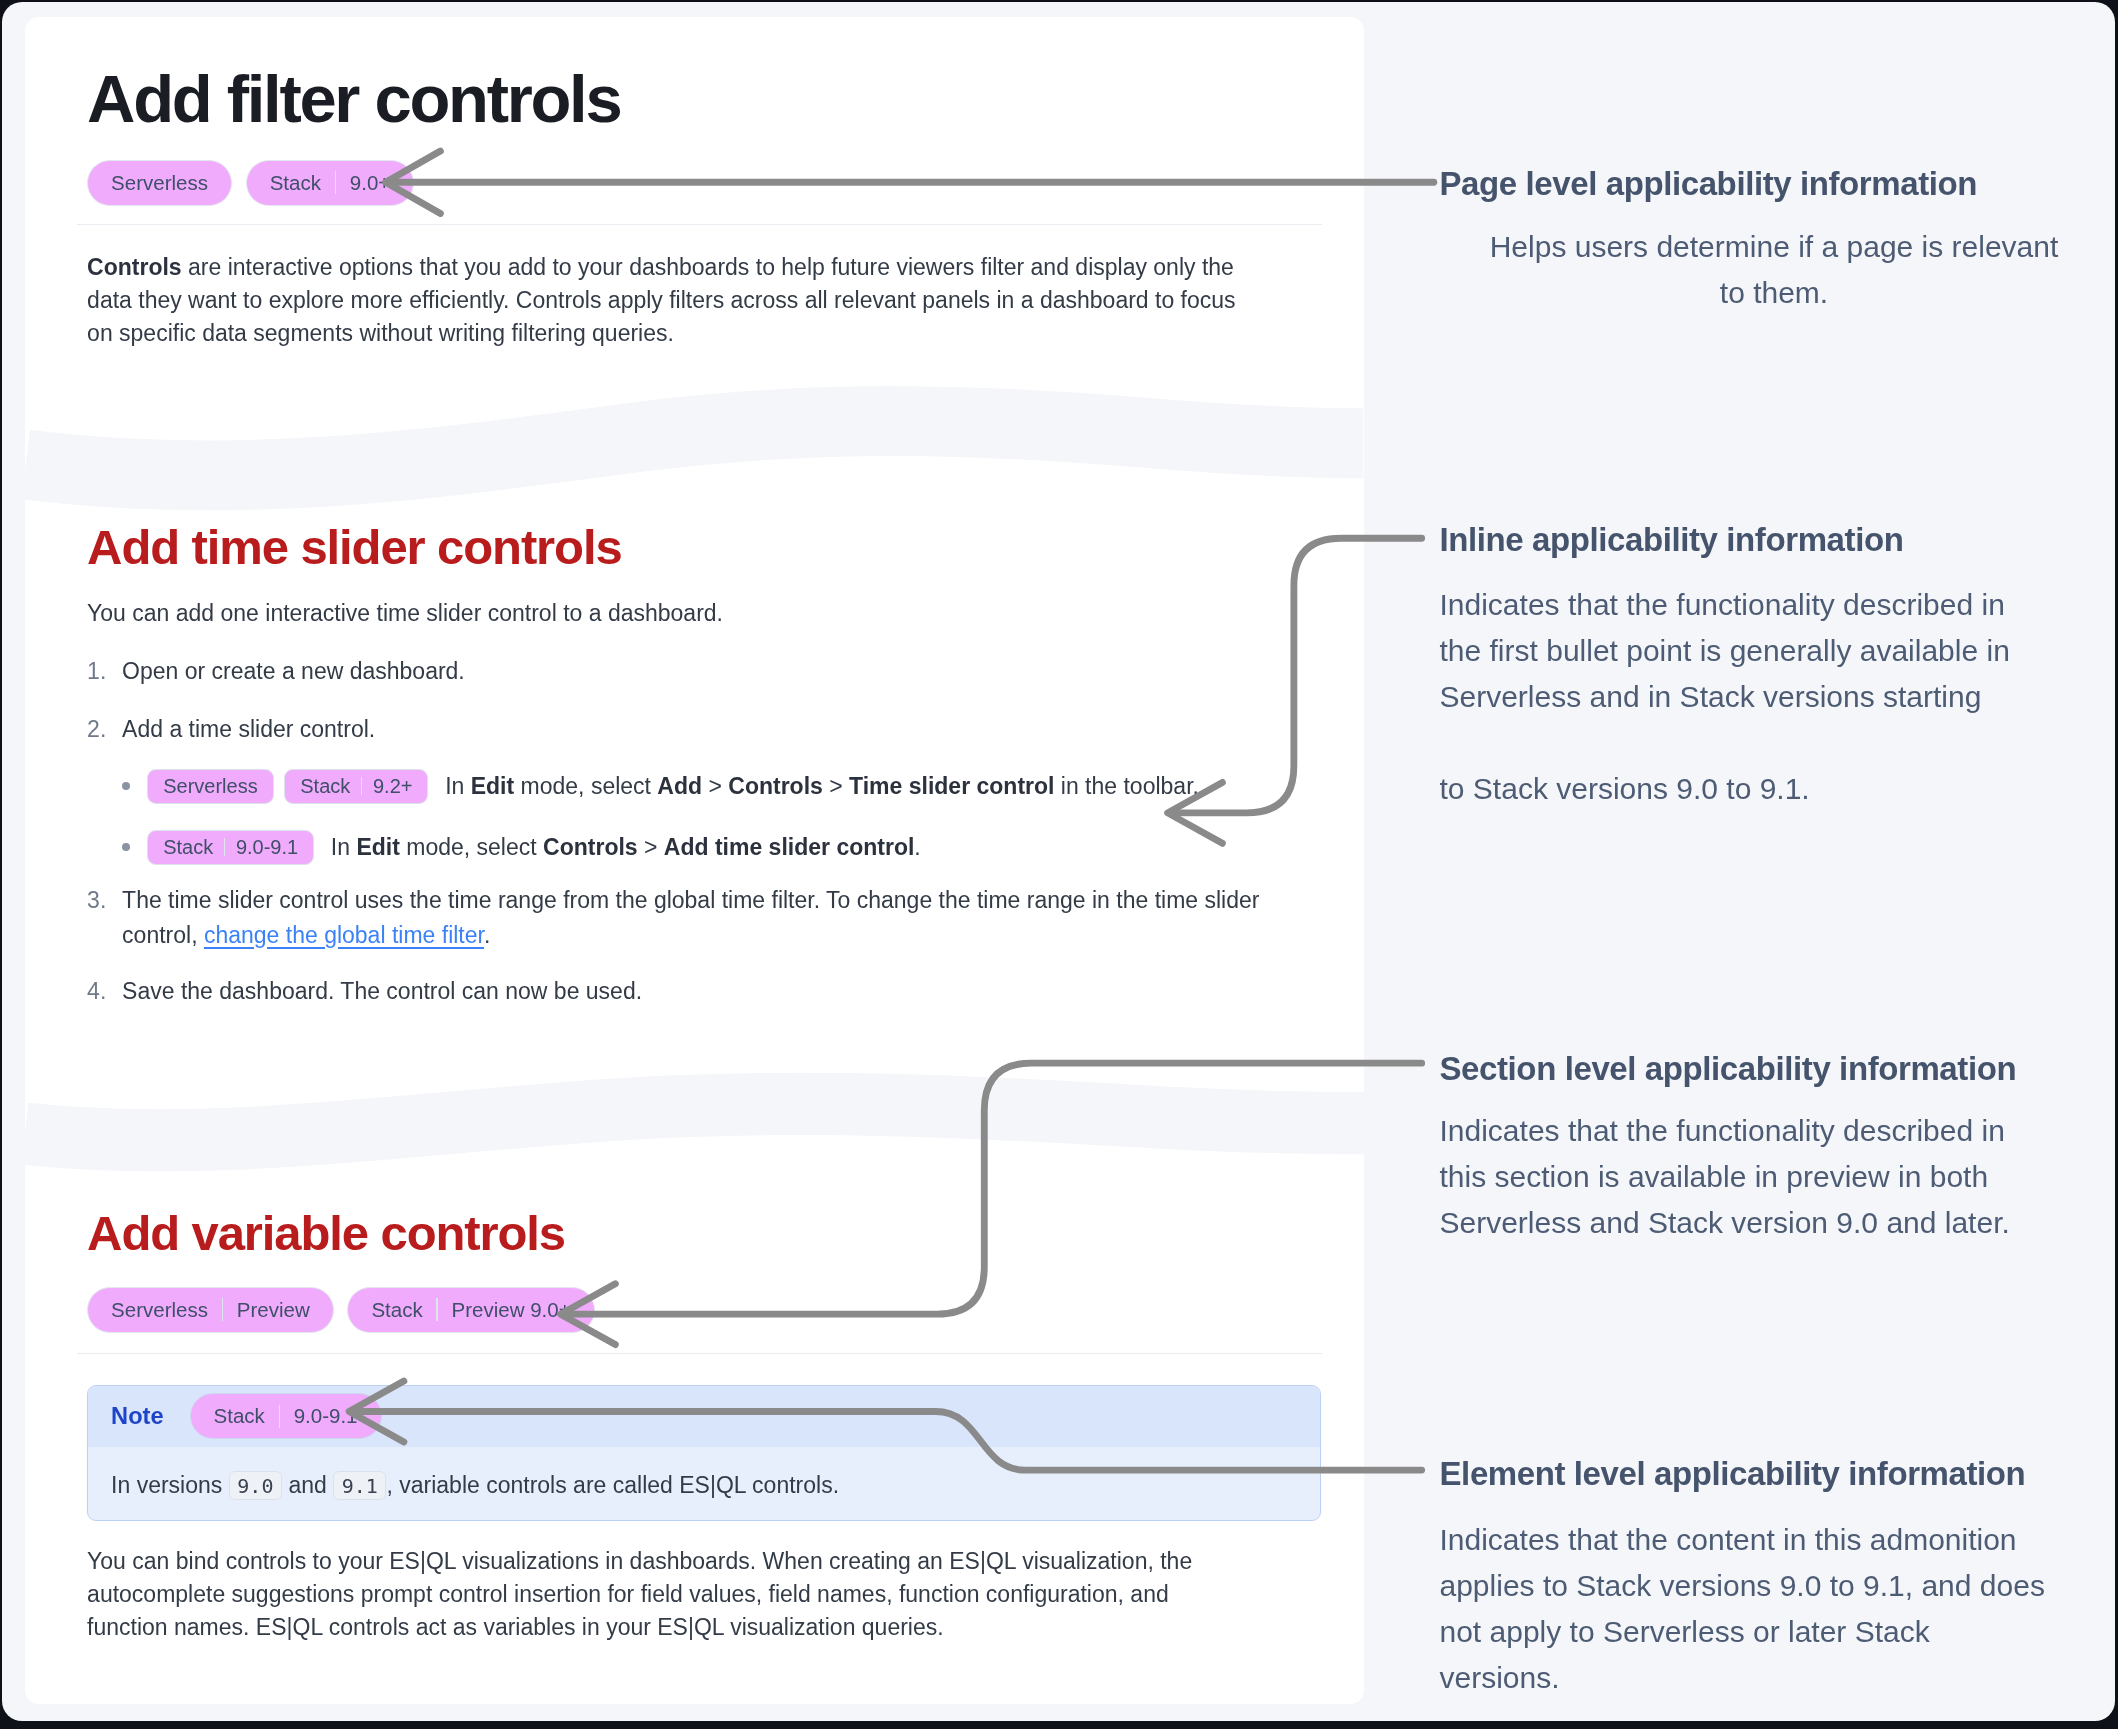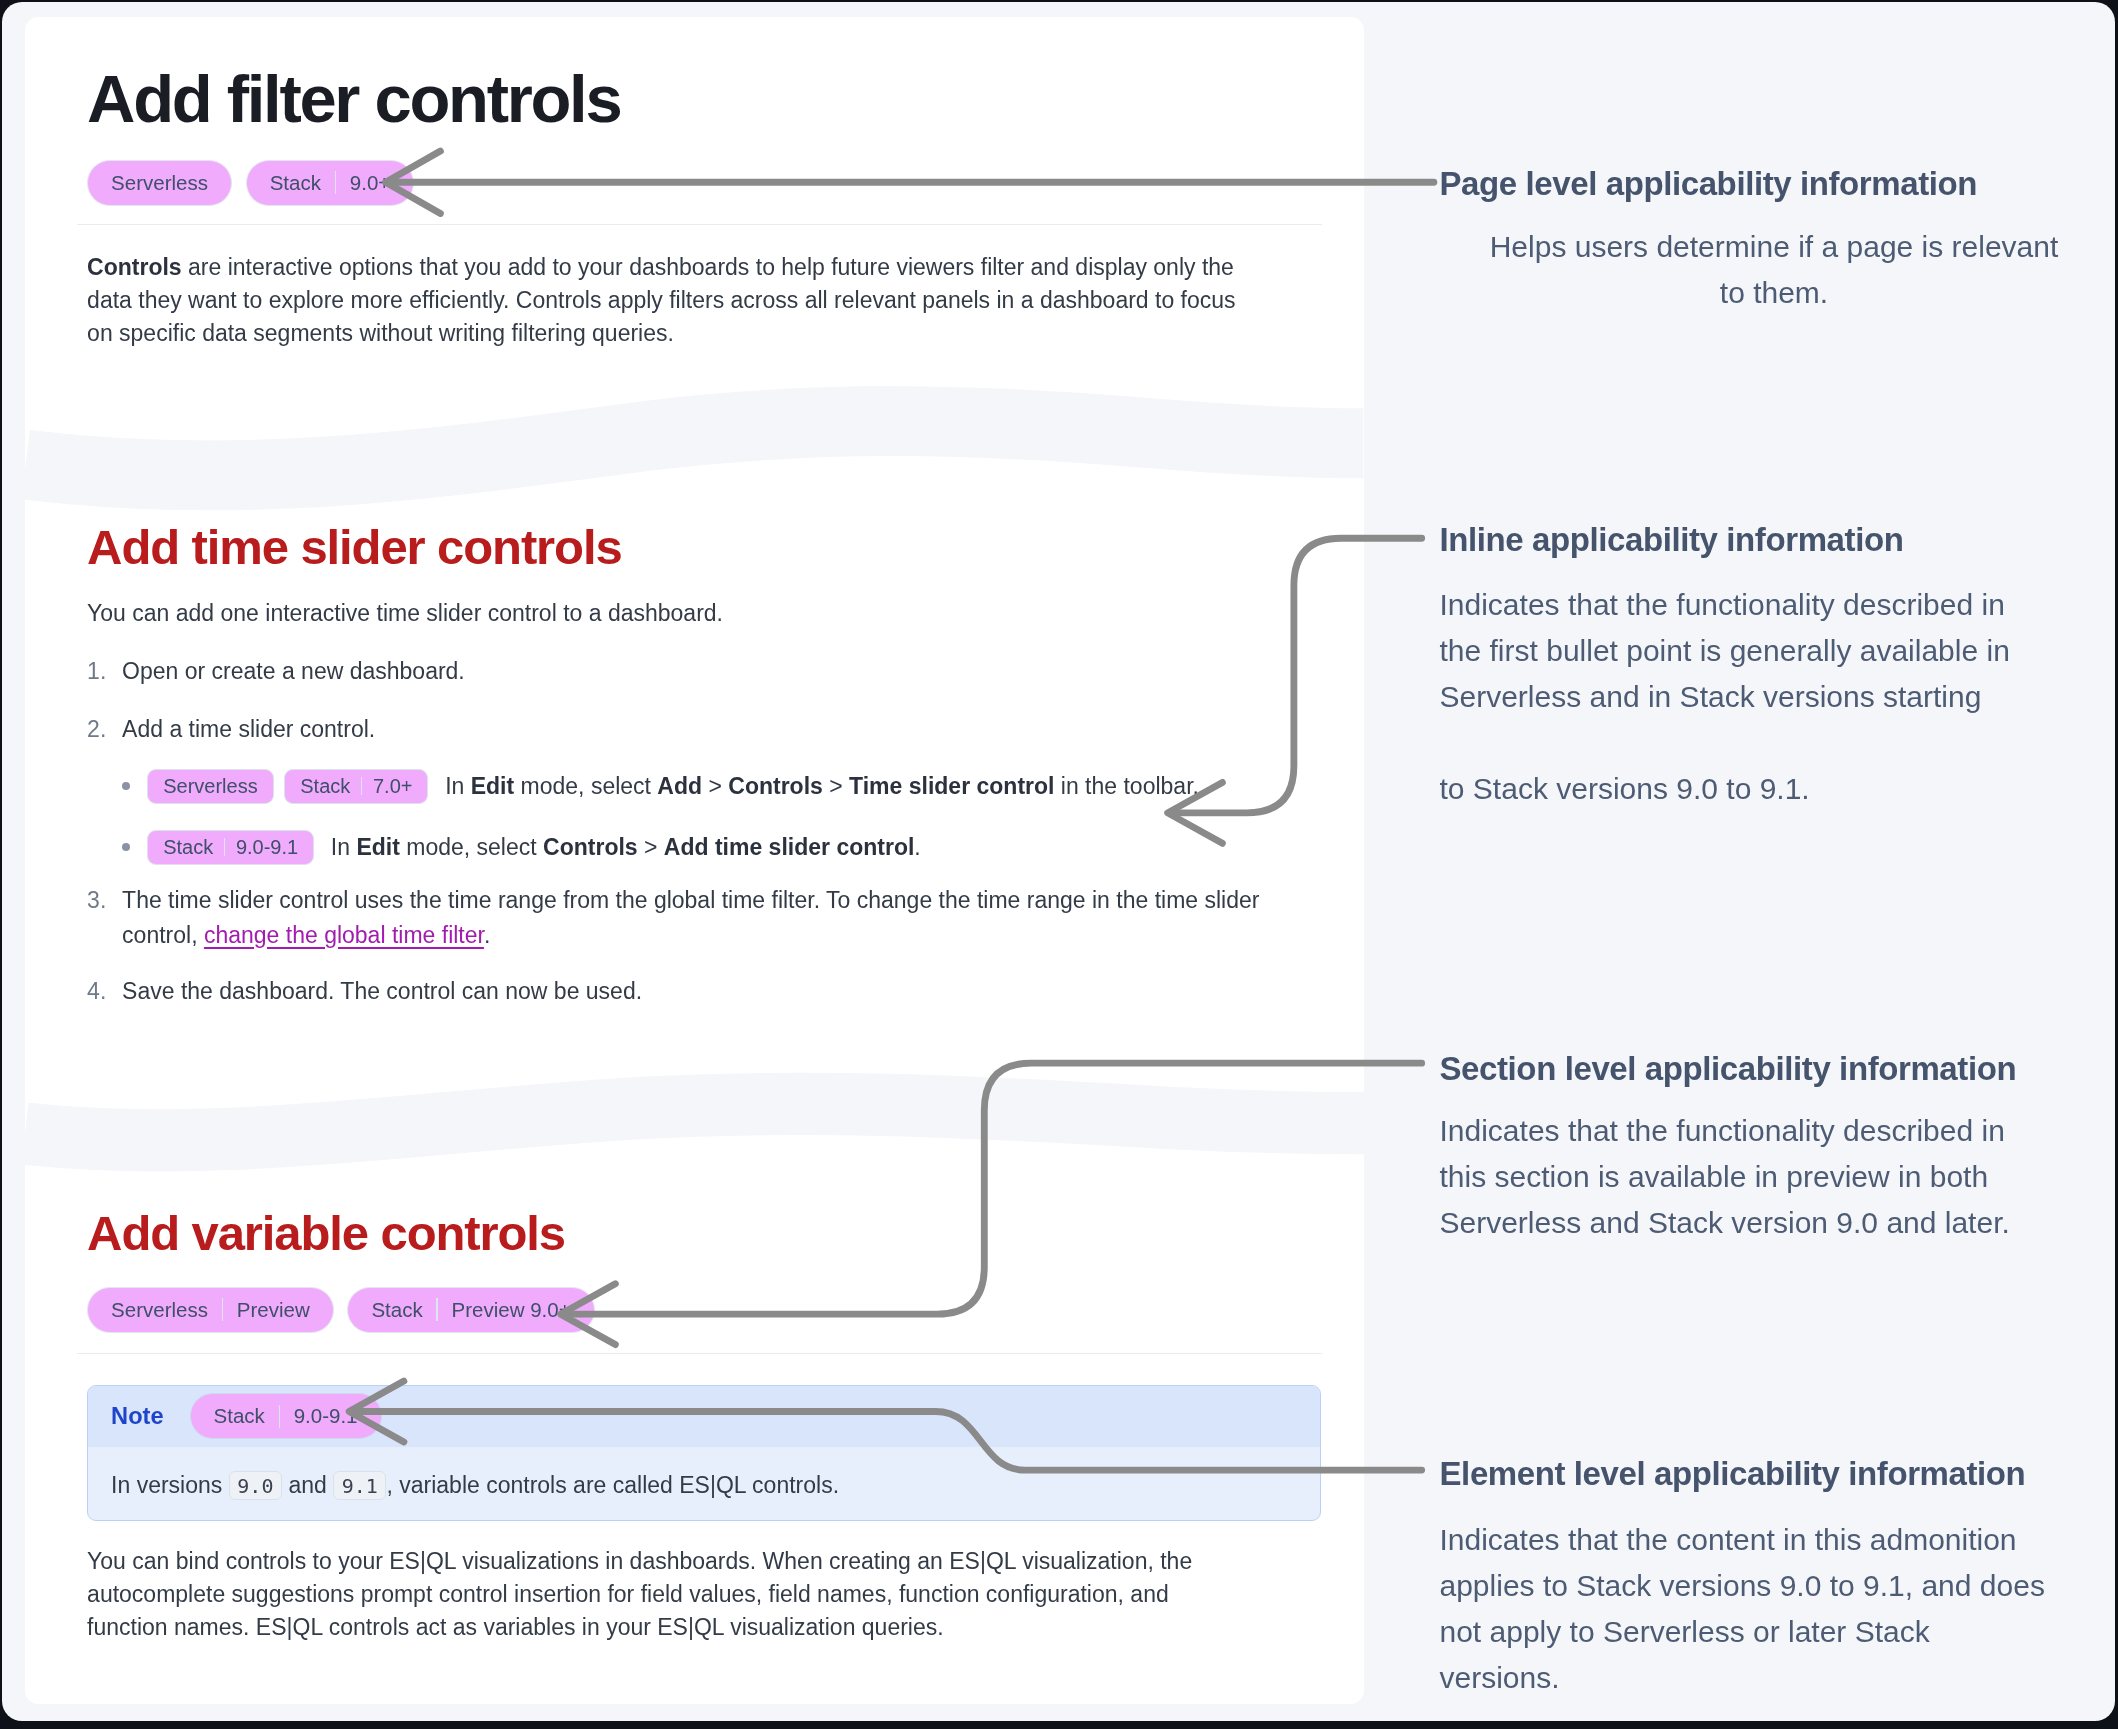--- a/index.html
+++ b/index.html
@@ -42,21 +42,21 @@
   .badge .sep{width:1.5px;background:#dfe5ec;align-self:center;}
   .badge.pill .sep{height:23px;margin:0 13.7px;}
   .badge.sq .sep{height:18px;margin:0 10.6px;}
   
   .step{position:absolute;left:62px;display:flex;font-size:23px;line-height:35px;color:#333b47;}
   .step .num{width:35px;flex:0 0 35px;color:#6f7988;}
   .bullet{position:absolute;left:97px;display:flex;align-items:center;gap:16.7px;font-size:23px;color:#333b47;white-space:nowrap;}
   .bullet .dot{width:8.4px;height:8.4px;border-radius:50%;background:#8a93a3;flex:0 0 8.4px;}
   .bullet .badges{display:flex;gap:10.6px;}
   strong{font-weight:700;color:#2b313d;}
-  .inline-link{color:#a21caf;text-decoration:underline;text-underline-offset:3.8px;}
+  .inline-link{color:#3b82f6;text-decoration:underline;text-underline-offset:3.8px;}
   .code{
     font-family:"DejaVu Sans Mono","Liberation Mono",monospace;
     font-size:20px;background:#eef1f6;border:1.5px solid #dbe1ea;border-radius:6px;
     padding:1.5px 7.6px;color:#3a4150;
   }
   
   .note{
     position:absolute;left:62px;width:1232px;border:1.5px solid #bcd0f5;
     border-radius:9px;overflow:hidden;background:#e8effc;
   }
@@ -120,21 +120,21 @@
 
     <div class="bullet" style="top:752px;">
       <span class="dot"></span>
       <span class="badges">
         <span class="badge sq">
           <span class="seg">Serverless</span>
         </span>
         <span class="badge sq">
           <span class="seg">Stack</span>
           <span class="sep"></span>
-          <span class="seg">7.0+</span>
+          <span class="seg">9.2+</span>
         </span>
       </span>
       <span><span>In </span><strong>Edit</strong><span> mode, select </span><strong>Add</strong><span> &gt; </span><strong>Controls</strong><span> &gt; </span><strong>Time slider control</strong><span> in the toolbar.</span></span>
     </div>
 
     <div class="bullet" style="top:813px;">
       <span class="dot"></span>
       <span class="badges">
         <span class="badge sq">
           <span class="seg">Stack</span>

